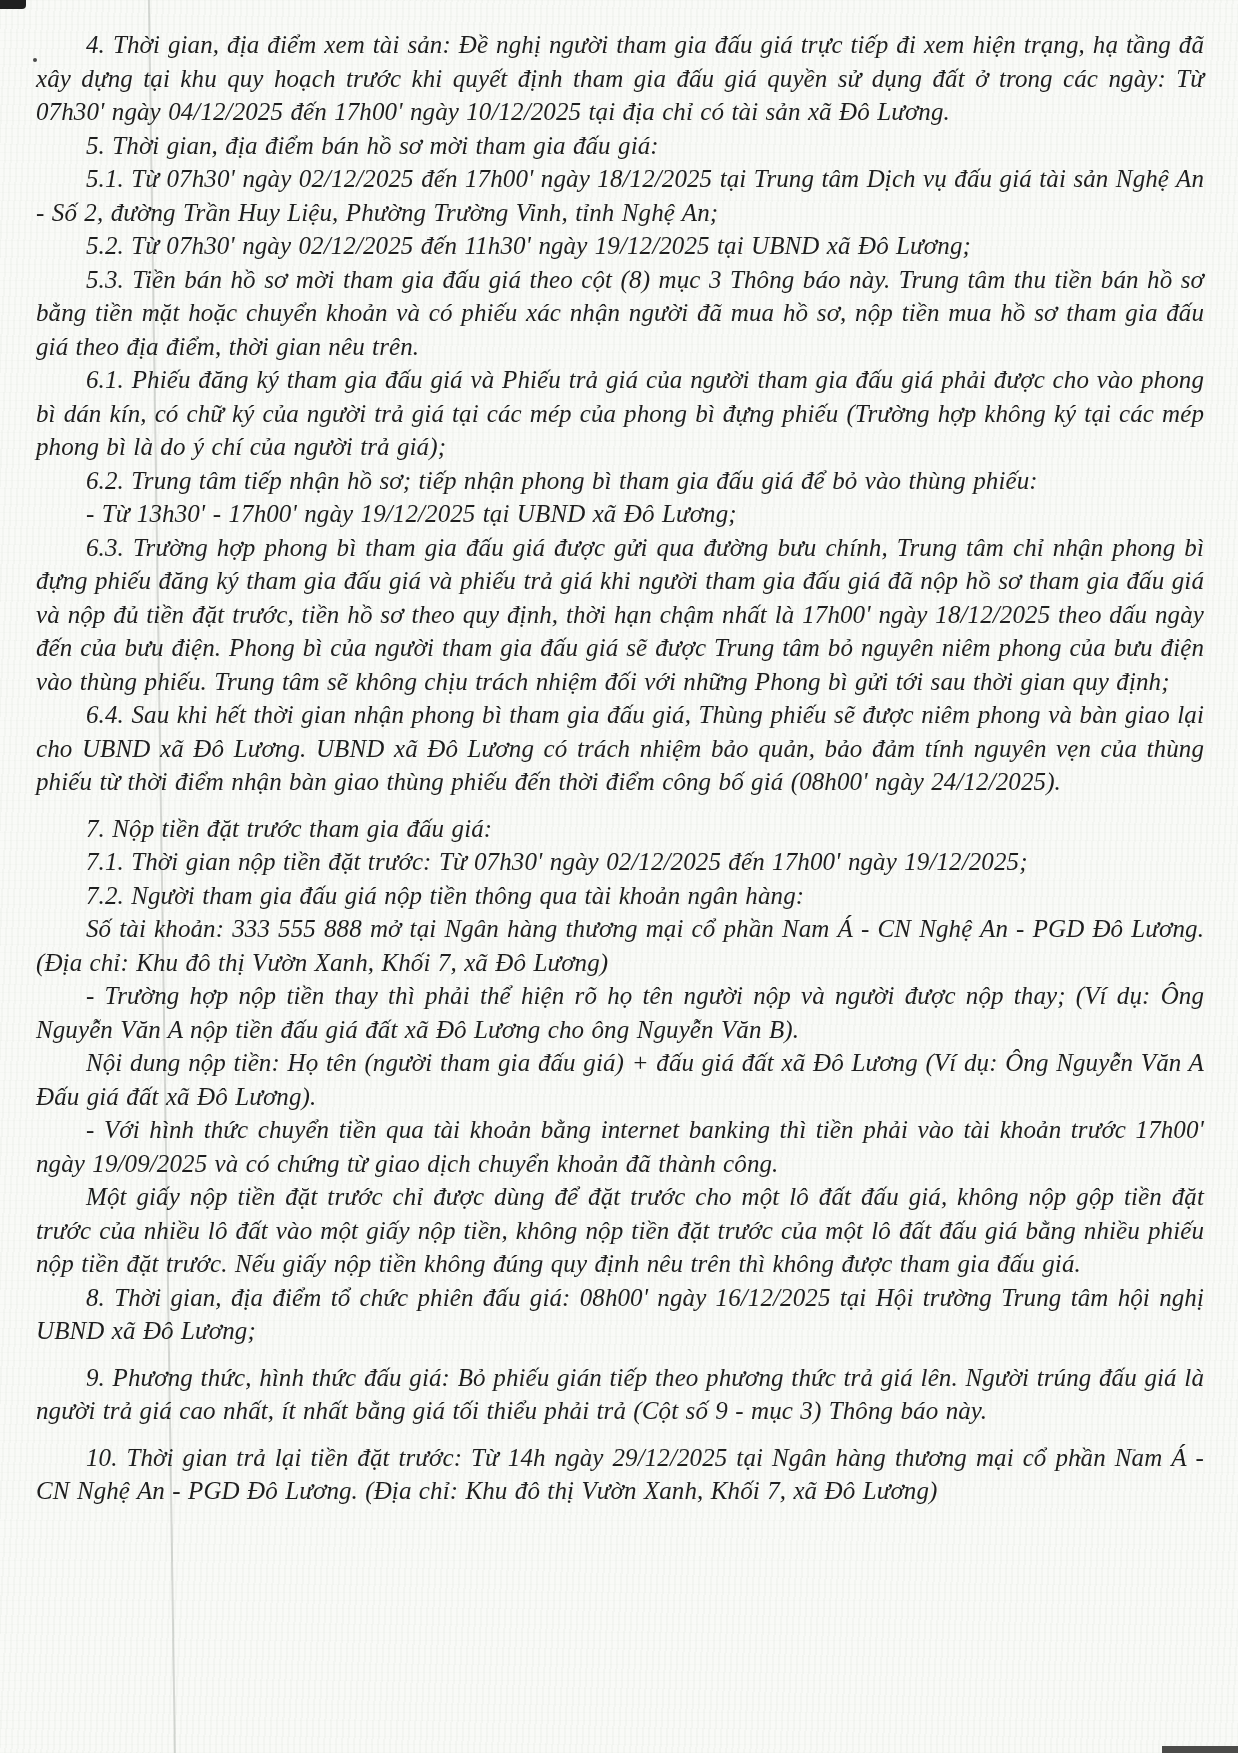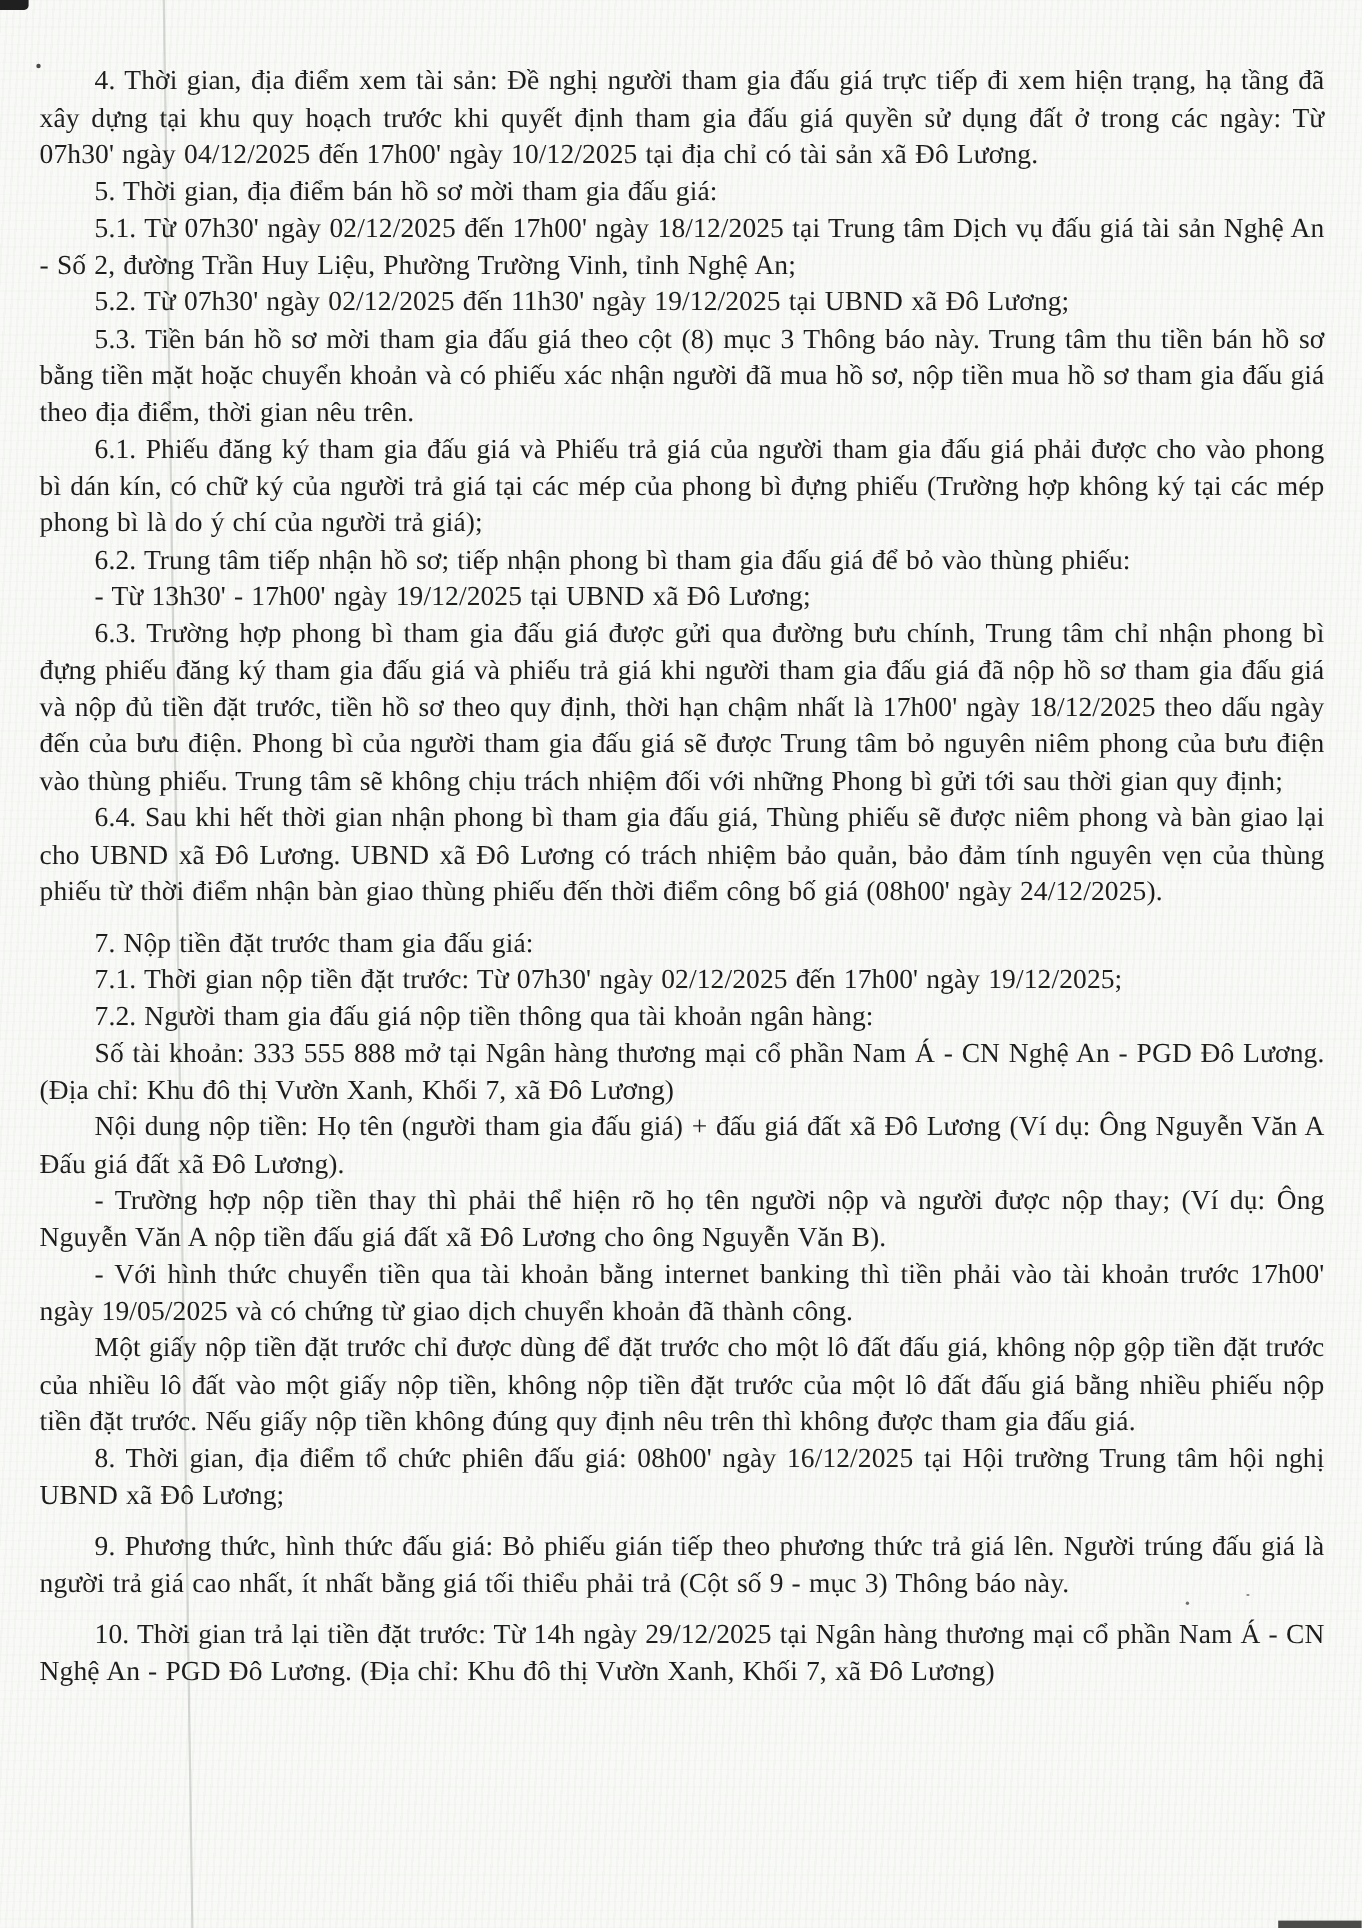--- a/index.html
+++ b/index.html
@@ -20,22 +20,23 @@
     background-image:
       repeating-linear-gradient(93deg, rgba(208,216,206,0.14) 0px, rgba(208,216,206,0.14) 2px, transparent 2px, transparent 6px),
       repeating-linear-gradient(0deg, rgba(214,221,211,0.10) 0px, rgba(214,221,211,0.10) 1px, transparent 1px, transparent 8px);
     font-family: "Liberation Serif", "DejaVu Serif", serif;
     color: #1e1e1e;
     overflow: hidden;
   }
   .doc {
     position: absolute;
     left: 36px;
-    top: 57px;
+    top: 28px;
     width: 1168px;
+    font-style: italic;
   }
   p.para {
     margin: 0;
     font-size: 25px;
     line-height: 33.5px;
     text-align: justify;
     text-indent: 50px;
     letter-spacing: 0.1px;
     word-spacing: 1px;
   }
@@ -97,22 +98,22 @@
     <p class="para">5.3. Tiền bán hồ sơ mời tham gia đấu giá theo cột (8) mục 3 Thông báo này. Trung tâm thu tiền bán hồ sơ bằng tiền mặt hoặc chuyển khoản và có phiếu xác nhận người đã mua hồ sơ, nộp tiền mua hồ sơ tham gia đấu giá theo địa điểm, thời gian nêu trên.</p>
     <p class="para">6.1. Phiếu đăng ký tham gia đấu giá và Phiếu trả giá của người tham gia đấu giá phải được cho vào phong bì dán kín, có chữ ký của người trả giá tại các mép của phong bì đựng phiếu (Trường hợp không ký tại các mép phong bì là do ý chí của người trả giá);</p>
     <p class="para">6.2. Trung tâm tiếp nhận hồ sơ; tiếp nhận phong bì tham gia đấu giá để bỏ vào thùng phiếu:</p>
     <p class="para">- Từ 13h30' - 17h00' ngày 19/12/2025 tại UBND xã Đô Lương;</p>
     <p class="para">6.3. Trường hợp phong bì tham gia đấu giá được gửi qua đường bưu chính, Trung tâm chỉ nhận phong bì đựng phiếu đăng ký tham gia đấu giá và phiếu trả giá khi người tham gia đấu giá đã nộp hồ sơ tham gia đấu giá và nộp đủ tiền đặt trước, tiền hồ sơ theo quy định, thời hạn chậm nhất là 17h00' ngày 18/12/2025 theo dấu ngày đến của bưu điện. Phong bì của người tham gia đấu giá sẽ được Trung tâm bỏ nguyên niêm phong của bưu điện vào thùng phiếu. Trung tâm sẽ không chịu trách nhiệm đối với những Phong bì gửi tới sau thời gian quy định;</p>
     <p class="para">6.4. Sau khi hết thời gian nhận phong bì tham gia đấu giá, Thùng phiếu sẽ được niêm phong và bàn giao lại cho UBND xã Đô Lương. UBND xã Đô Lương có trách nhiệm bảo quản, bảo đảm tính nguyên vẹn của thùng phiếu từ thời điểm nhận bàn giao thùng phiếu đến thời điểm công bố giá (08h00' ngày 24/12/2025).</p>
     <p class="para sect">7. Nộp tiền đặt trước tham gia đấu giá:</p>
     <p class="para">7.1. Thời gian nộp tiền đặt trước: Từ 07h30' ngày 02/12/2025 đến 17h00' ngày 19/12/2025;</p>
     <p class="para">7.2. Người tham gia đấu giá nộp tiền thông qua tài khoản ngân hàng:</p>
     <p class="para">Số tài khoản: 333 555 888 mở tại Ngân hàng thương mại cổ phần Nam Á - CN Nghệ An - PGD Đô Lương. (Địa chỉ: Khu đô thị Vườn Xanh, Khối 7, xã Đô Lương)</p>
+    <p class="para">- Trường hợp nộp tiền thay thì phải thể hiện rõ họ tên người nộp và người được nộp thay; (Ví dụ: Ông Nguyễn Văn A nộp tiền đấu giá đất xã Đô Lương cho ông Nguyễn Văn B).</p>
     <p class="para">Nội dung nộp tiền: Họ tên (người tham gia đấu giá) + đấu giá đất xã Đô Lương (Ví dụ: Ông Nguyễn Văn A Đấu giá đất xã Đô Lương).</p>
-    <p class="para">- Trường hợp nộp tiền thay thì phải thể hiện rõ họ tên người nộp và người được nộp thay; (Ví dụ: Ông Nguyễn Văn A nộp tiền đấu giá đất xã Đô Lương cho ông Nguyễn Văn B).</p>
-    <p class="para">- Với hình thức chuyển tiền qua tài khoản bằng internet banking thì tiền phải vào tài khoản trước 17h00' ngày 19/05/2025 và có chứng từ giao dịch chuyển khoản đã thành công.</p>
+    <p class="para">- Với hình thức chuyển tiền qua tài khoản bằng internet banking thì tiền phải vào tài khoản trước 17h00' ngày 19/09/2025 và có chứng từ giao dịch chuyển khoản đã thành công.</p>
     <p class="para">Một giấy nộp tiền đặt trước chỉ được dùng để đặt trước cho một lô đất đấu giá, không nộp gộp tiền đặt trước của nhiều lô đất vào một giấy nộp tiền, không nộp tiền đặt trước của một lô đất đấu giá bằng nhiều phiếu nộp tiền đặt trước. Nếu giấy nộp tiền không đúng quy định nêu trên thì không được tham gia đấu giá.</p>
     <p class="para">8. Thời gian, địa điểm tổ chức phiên đấu giá: 08h00' ngày 16/12/2025 tại Hội trường Trung tâm hội nghị UBND xã Đô Lương;</p>
     <p class="para sect">9. Phương thức, hình thức đấu giá: Bỏ phiếu gián tiếp theo phương thức trả giá lên. Người trúng đấu giá là người trả giá cao nhất, ít nhất bằng giá tối thiểu phải trả (Cột số 9 - mục 3) Thông báo này.</p>
     <p class="para sect">10. Thời gian trả lại tiền đặt trước: Từ 14h ngày 29/12/2025 tại Ngân hàng thương mại cổ phần Nam Á - CN Nghệ An - PGD Đô Lương. (Địa chỉ: Khu đô thị Vườn Xanh, Khối 7, xã Đô Lương)</p>
   </div>
 
 </div>
 
 </body></html>

